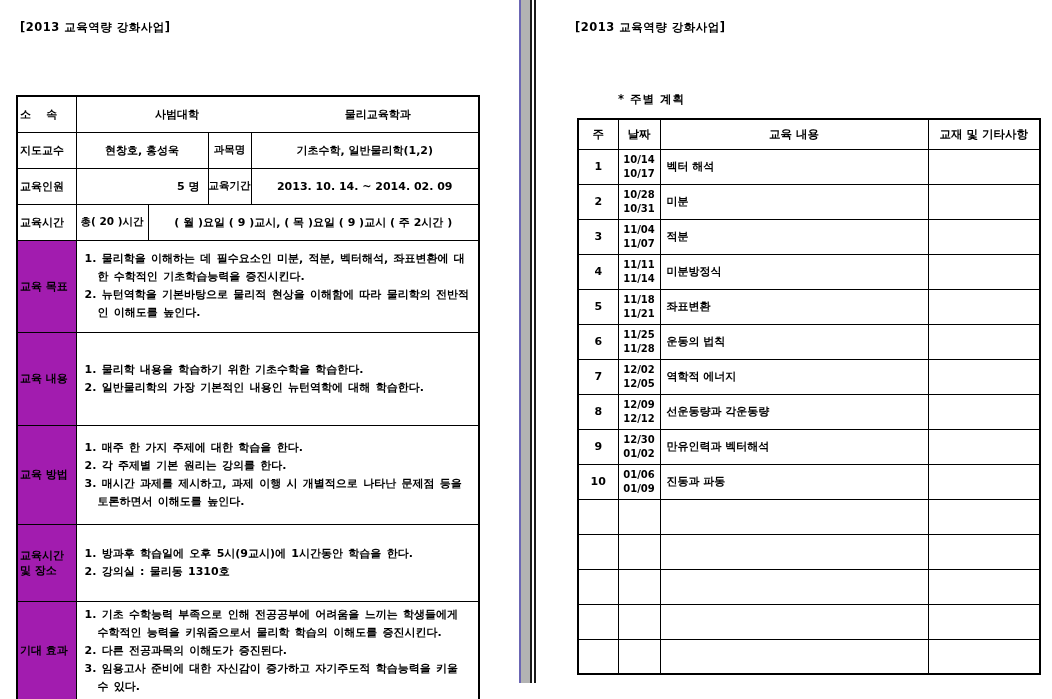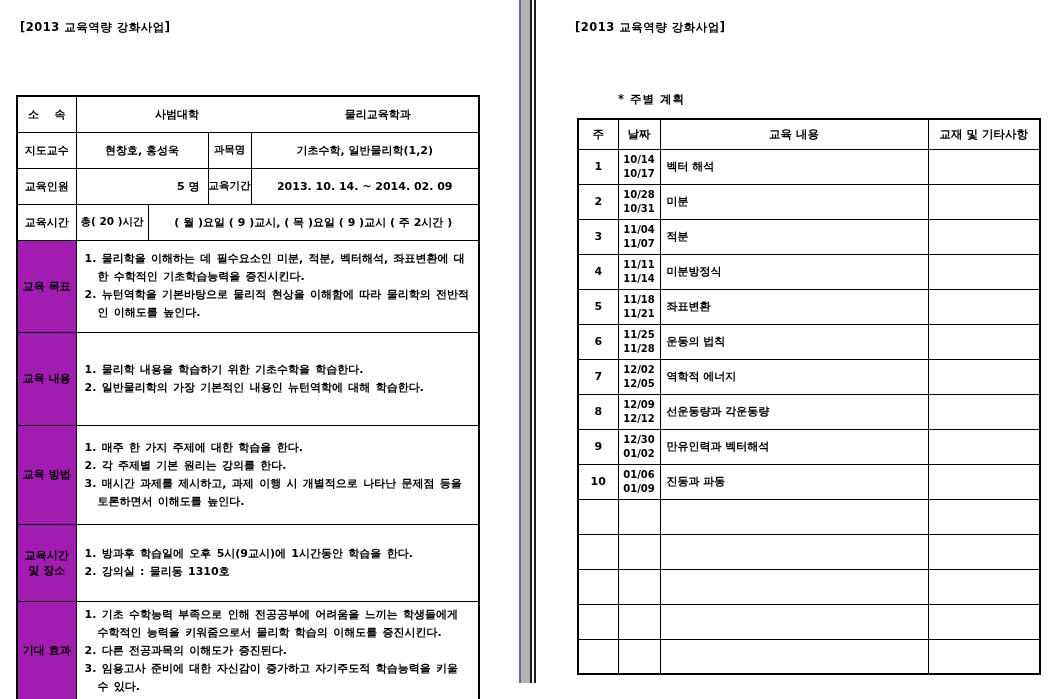--- a/index.html
+++ b/index.html
@@ -31,21 +31,21 @@
     font-size:21px; letter-spacing:3px;
     text-decoration:underline; text-decoration-thickness:2px; text-underline-offset:5px;
   }
 
   table { border-collapse:collapse; table-layout:fixed; }
   td { border:1px solid #000; font-size:11px; overflow:hidden; }
 
   
   .plan-table { position:absolute; left:16px; top:95px; width:462px; border:2px solid #000; }
   .plan-table td { vertical-align:middle; }
-  .lbl { text-align:center; font-size:11px; white-space:pre-wrap; padding:0 2px; }
+  .lbl { font-size:11px; white-space:pre-wrap; padding:0 2px; }
   .lbl-gray { background:#a21caf; }
   .halves { display:flex; width:100%; }
   .halves span { flex:1; text-align:center; }
   .cell-c { text-align:center; }
   .cell-r { text-align:right; padding-right:8px; }
   .cell-sm { font-size:10.5px; text-align:center; padding:0; }
   .content { padding:4px 4px 4px 8px; word-spacing:1.5px; line-height:18px; }
   .content .item { text-indent:-13px; padding-left:13px; }
 
   

